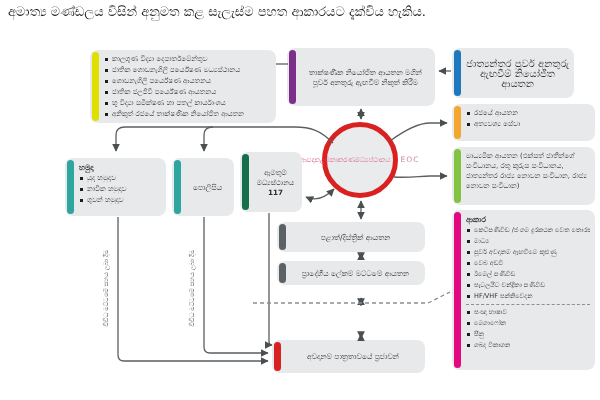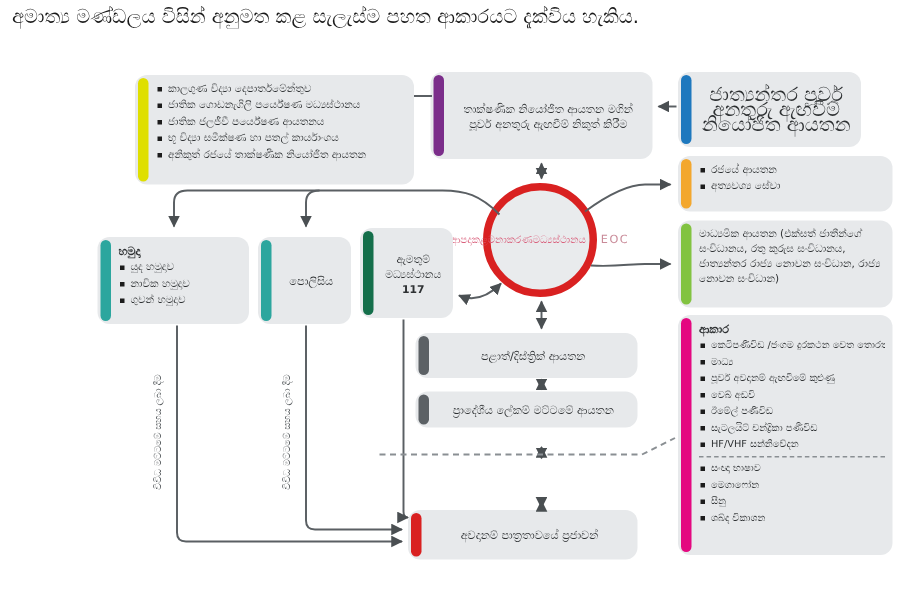--- a/index.html
+++ b/index.html
@@ -29,31 +29,32 @@
 <body>
 
 <div id="stage">
 
   <div class="title">අමාත්‍ය මණ්ඩලය විසින් අනුමත කළ සැලැස්ම පහත ආකාරයට දැක්විය හැකිය.</div>
 
   <div class="box" style="--bar:#dfdf00;left:90px;top:50px;width:186px;height:73px;">
     <ul class="blist">
       <li>කාලගුණ විද්‍යා දෙපාර්තමේන්තුව</li>
       <li>ජාතික ගොඩනැගිලි පර්යේෂණ මධ්‍යස්ථානය</li>
+      <li>ගොඩනැගිලි පර්යේෂණ ආයතනය</li>
       <li>ජාතික ජලජීවී පර්යේෂණ ආයතනය</li>
       <li>භූ විද්‍යා සමීක්ෂණ හා පතල් කාර්යාංශය</li>
       <li>අනිකුත් රජයේ තාක්ෂණික නියෝජිත ආයතන</li>
     </ul>
   </div>
 
   <div class="box center-text" style="--bar:#7b2e8a;left:287px;top:48px;width:148px;height:58px;font-size:7.5px;">
     <span>තාක්ෂණික නියෝජිත ආයතන මගින් පූර්ව අනතුරු ඇඟවීම් නිකුත් කිරීම</span>
   </div>
 
-  <div class="box center-text" style="--bar:#1e78be;left:452px;top:48px;width:122px;height:50px;font-size:13px;">
+  <div class="box center-text" style="--bar:#1e78be;left:452px;top:48px;width:122px;height:50px;font-size:10px;">
     <span>ජාත්‍යන්තර පූර්ව අනතුරු ඇඟවීම් නියෝජිත ආයතන</span>
   </div>
 
   <div class="box" style="--bar:#f3a72e;left:452px;top:104px;width:143px;height:37px;">
     <ul class="blist">
       <li>රජයේ ආයතන</li>
       <li>අත්‍යවශ්‍ය සේවා</li>
     </ul>
   </div>
 

